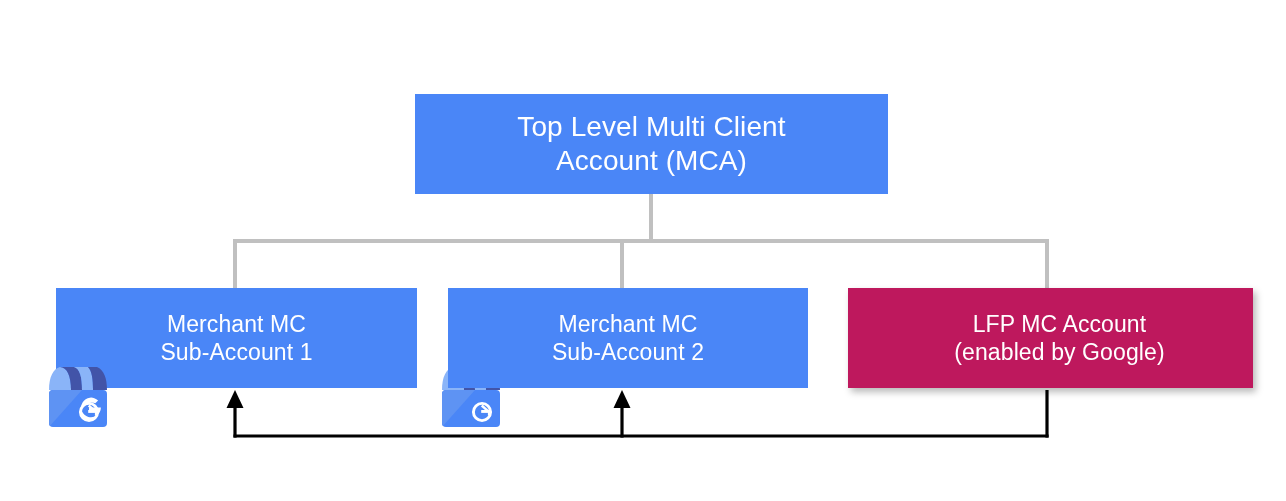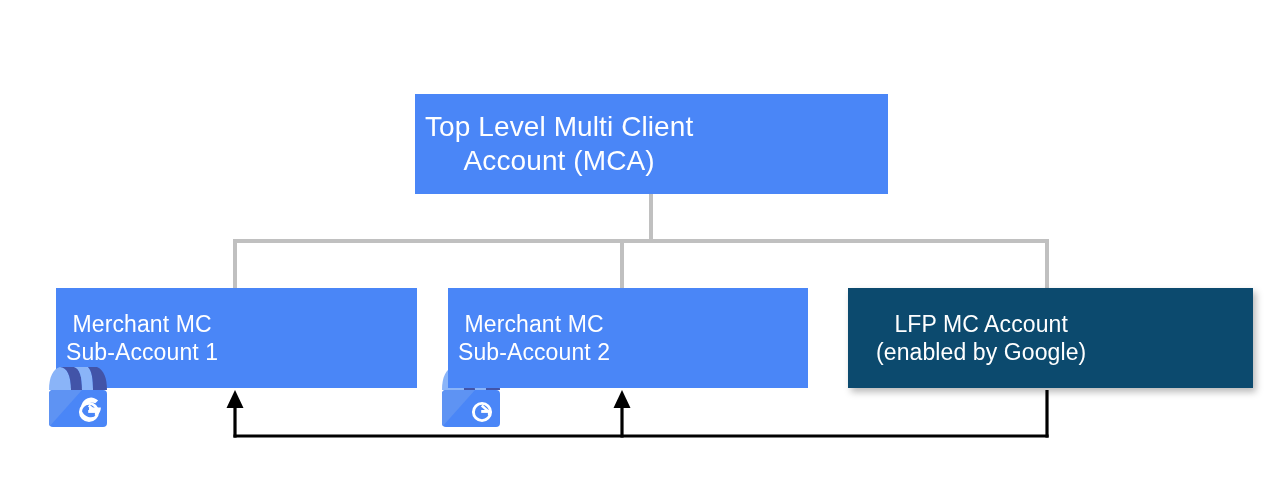--- a/index.html
+++ b/index.html
@@ -18,21 +18,21 @@
     background: #ffffff;
     overflow: hidden;
   }
 
   
   .node {
     position: absolute;
     box-sizing: border-box;
     display: flex;
     align-items: center;
-    justify-content: flex-start;
+    justify-content: center;
     text-align: center;
     color: #ffffff;
     font-family: "Liberation Sans", sans-serif;
     font-weight: 400;
     line-height: 1.22;
     letter-spacing: 0.1px;
     z-index: 5;
   }
   .node .node-text {
     display: block;
@@ -121,21 +121,21 @@
   <div class="node" id="node-sub1" style="background:#4a86f7;">
     <span class="node-text">Merchant MC
 Sub-Account 1</span>
   </div>
 
   <div class="node" id="node-sub2" style="background:#4a86f7;">
     <span class="node-text">Merchant MC
 Sub-Account 2</span>
   </div>
 
-  <div class="node" id="node-lfp" style="background:#0c4a6e;padding-left:18px;">
+  <div class="node" id="node-lfp" style="background:#be185d;padding-left:18px;">
     <span class="node-text">LFP MC Account
 (enabled by Google)</span>
   </div>
 
   <svg class="gmb-icon" id="gmb-icon-1" viewBox="0 0 72 66" width="72" height="66" aria-hidden="true">
     <defs>
       <clipPath id="gmbBody1">
         <rect x="7" y="26" width="58" height="37" rx="4" ry="4"></rect>
       </clipPath>
     </defs>

